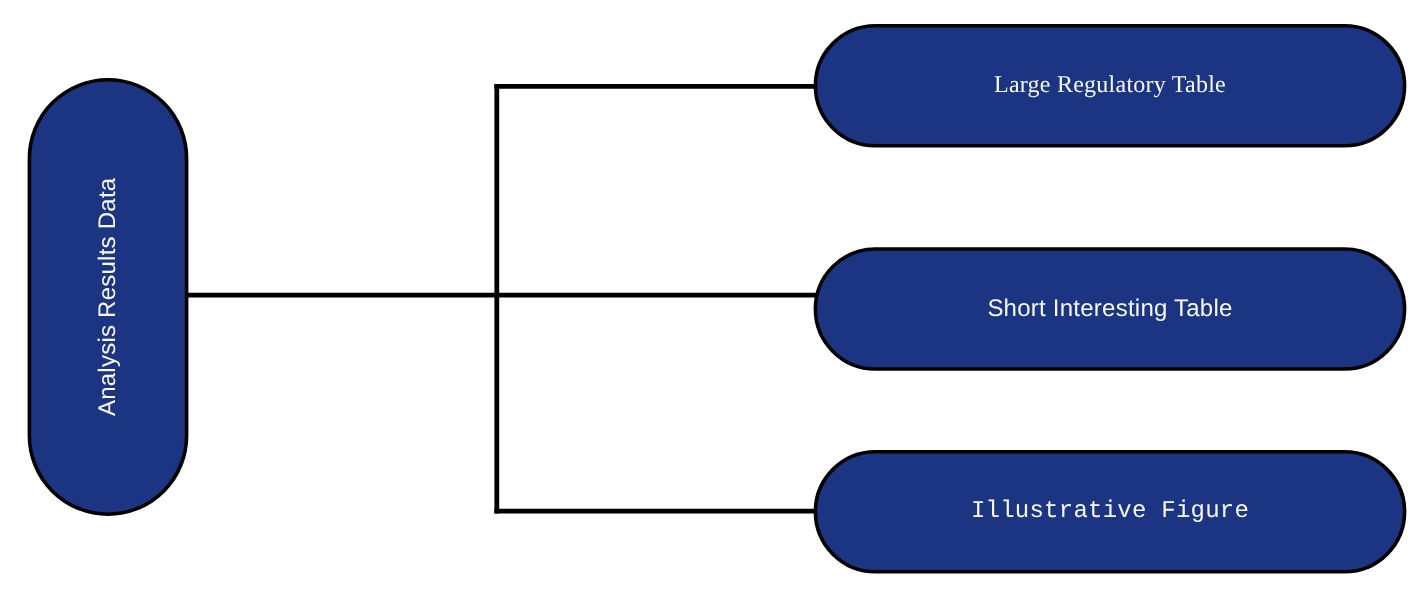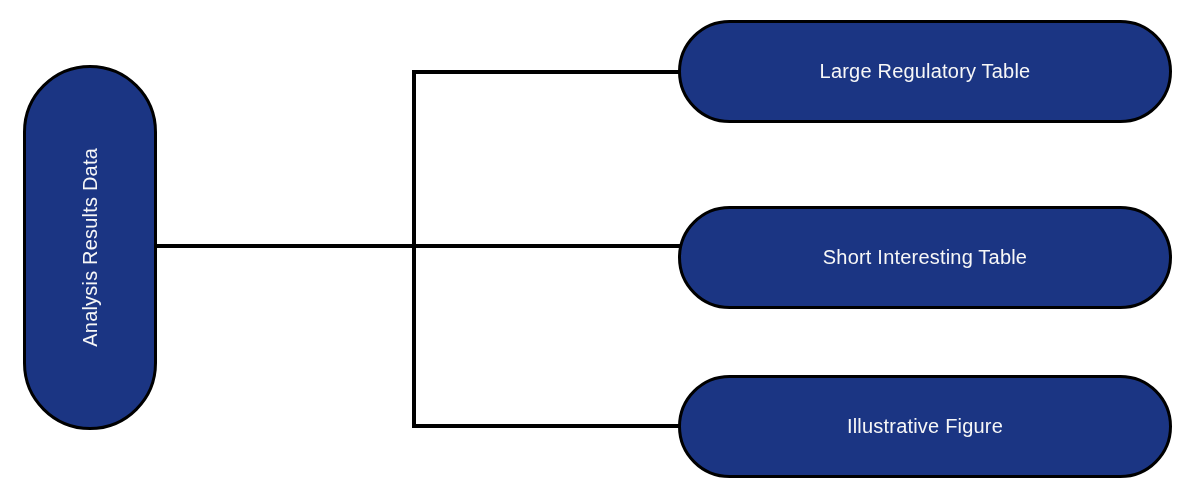--- a/index.html
+++ b/index.html
@@ -49,23 +49,23 @@
     writing-mode: vertical-rl;
     transform: rotate(180deg);
     white-space: nowrap;
   }
   .node-child {
     left: 678px;
     width: 494px;
     height: 103px;
     border-radius: 52px;
   }
-  .node-child-0 { top: 20px; }
+  .node-child-0 { top: 20px; font-family: Liberation Serif, serif; }
   .node-child-1 { top: 190px; margin-top: 16px; }
-  .node-child-2 { top: 375px; }
+  .node-child-2 { top: 375px; font-family: Liberation Mono, monospace; }
 </style>
 </head>
 <body>
 
 <div class="canvas">
 
   <svg class="connectors" viewBox="0 0 1184 496" xmlns="http://www.w3.org/2000/svg">
 
     <line x1="155" y1="246" x2="680" y2="246"></line>
 

